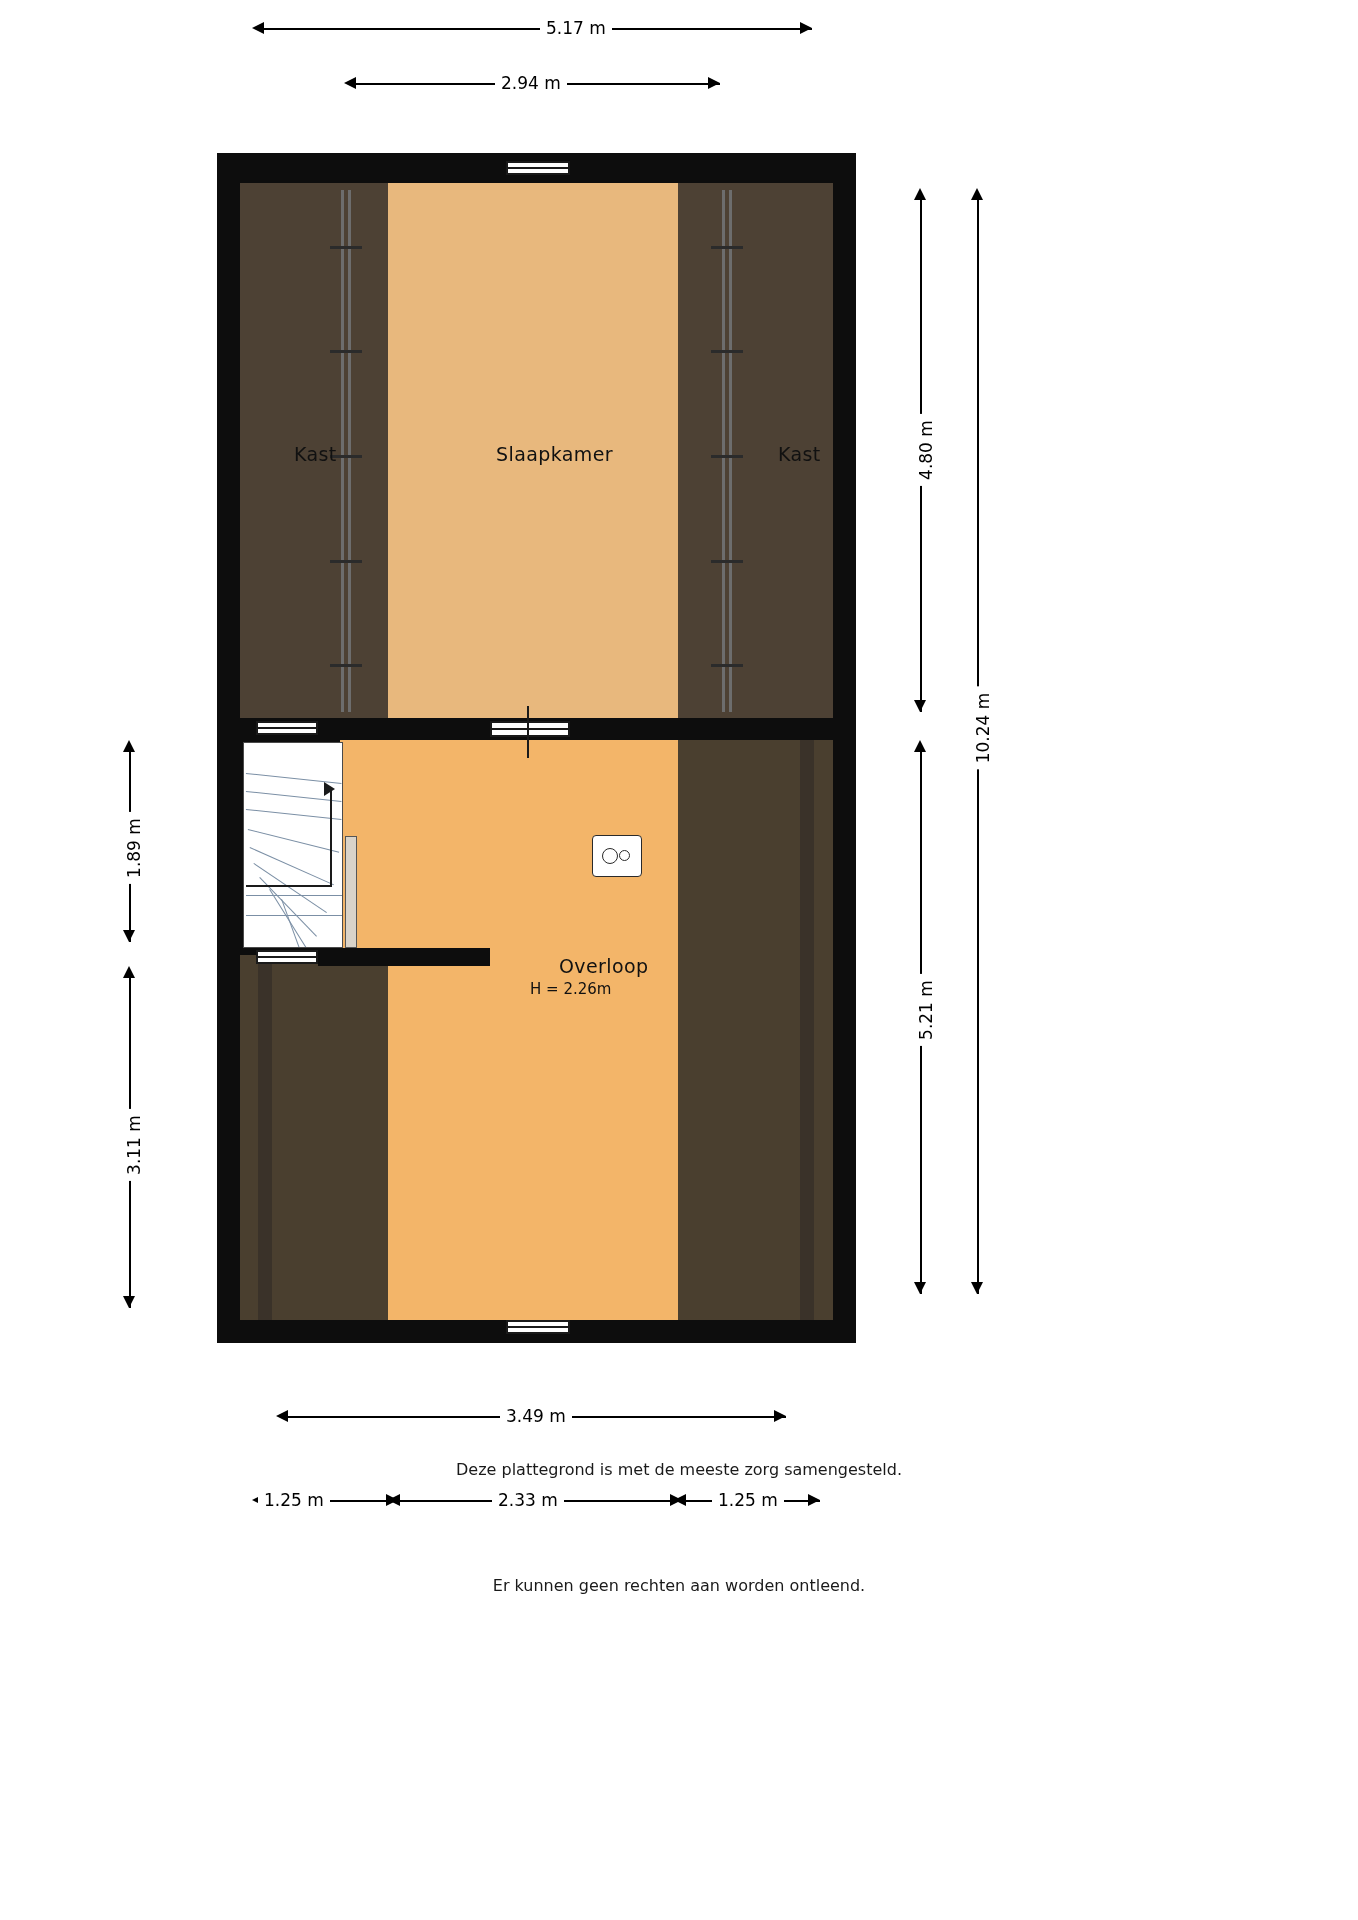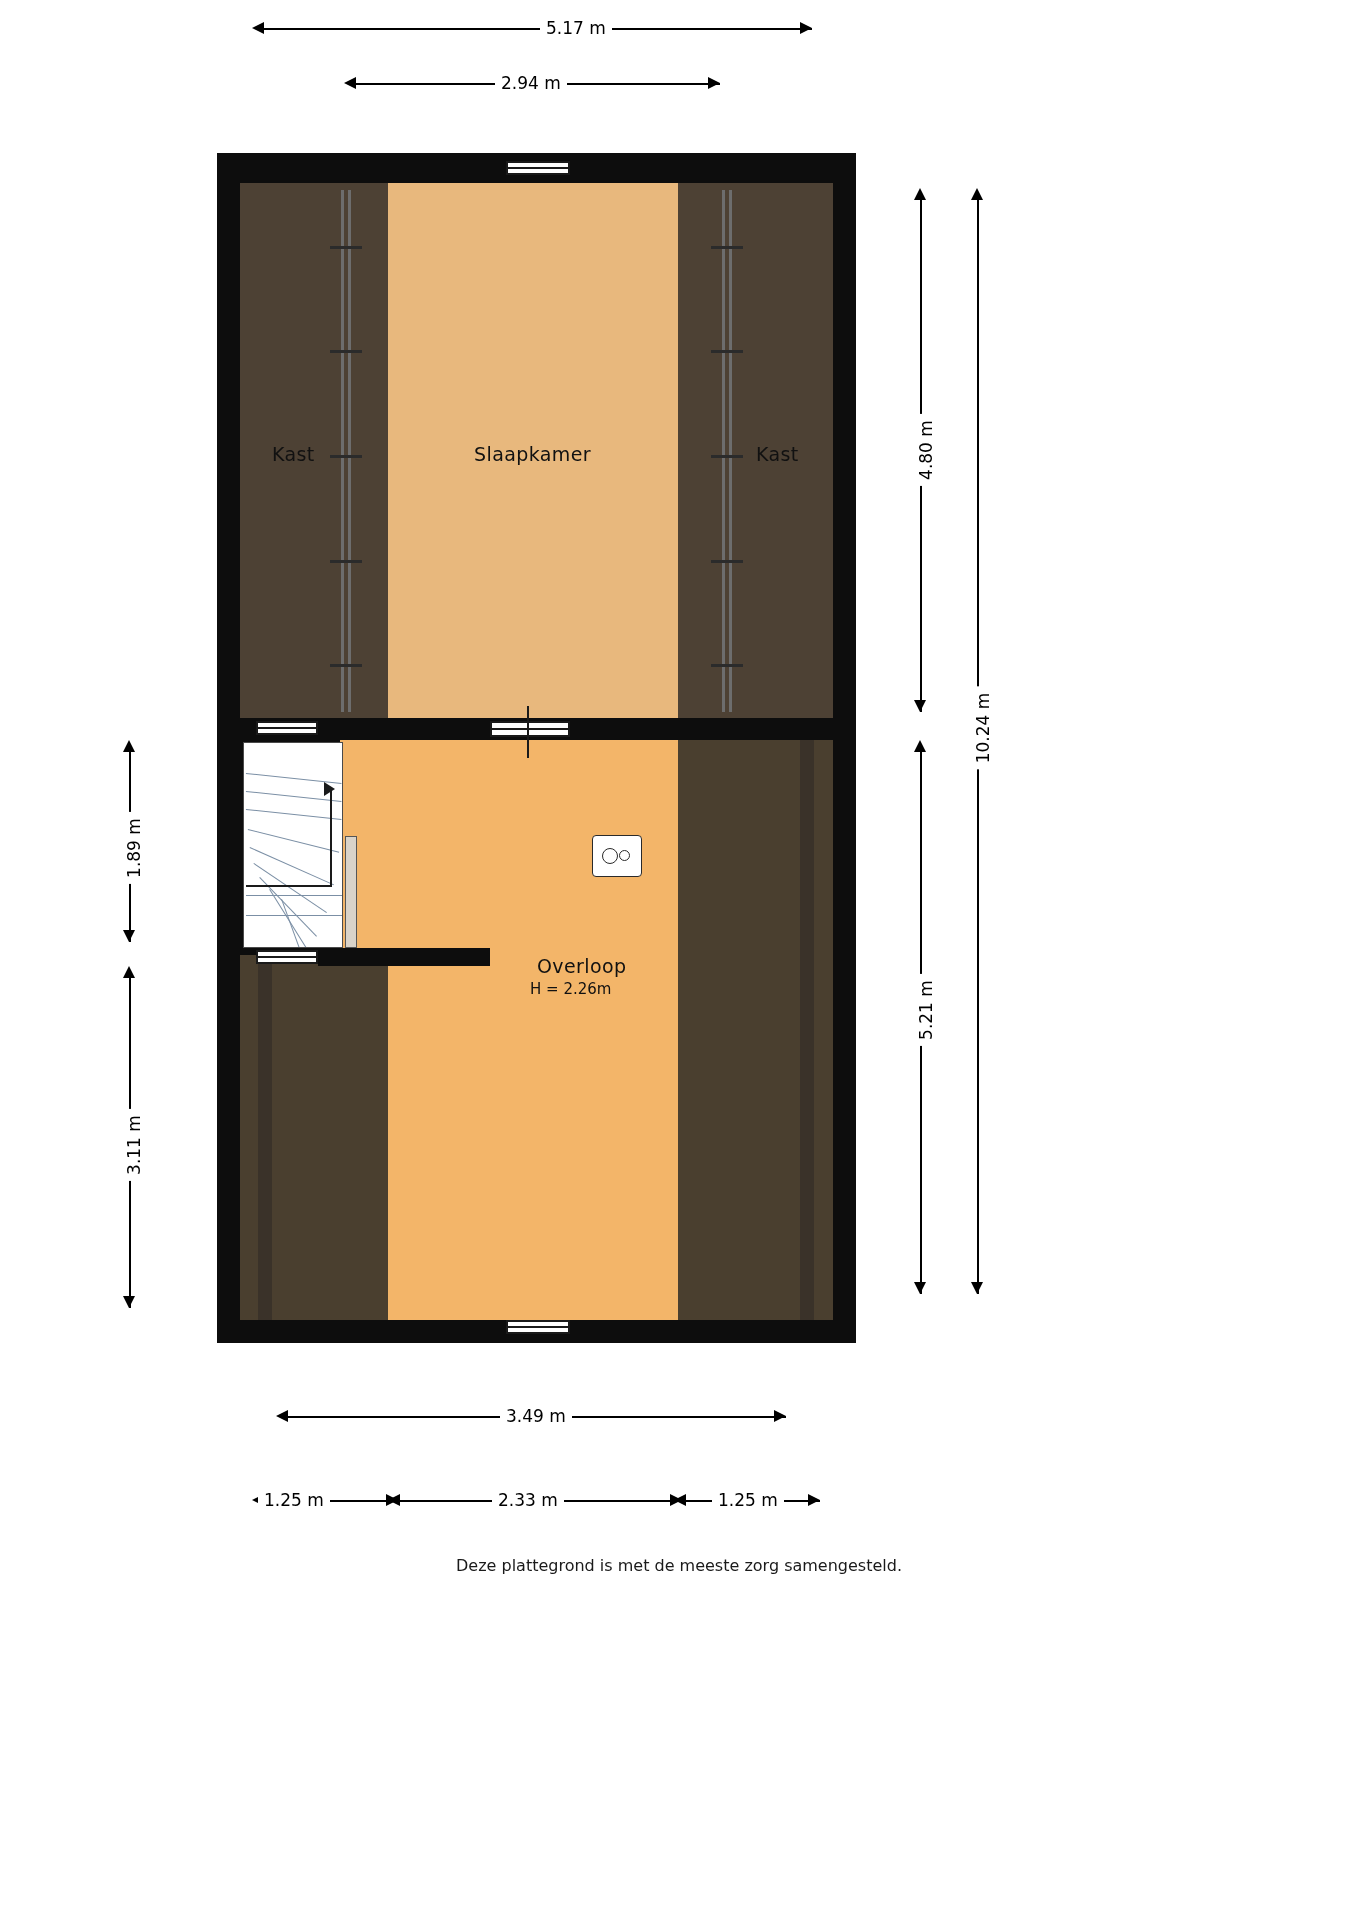--- a/index.html
+++ b/index.html
@@ -39,20 +39,21 @@
   .room-closet{ background: #4d4134; }
   .room-eaves { background: #4a3f2f; }
   .eave-strip { background: #3a3229; }
 
   .room-label {
     position: absolute;
     font-size: 19px;
     color: #111;
     white-space: nowrap;
     letter-spacing: .4px;
+    margin-left: 22px;
   }
   .room-sub {
     position: absolute;
     font-size: 15px;
     color: #111;
     white-space: nowrap;
   }
 
   
   .window {
@@ -349,15 +350,16 @@
     <div class="dim-label" style="left:492px; top:1490px;">2.33 m</div>
   </div>
 
   <div>
     <div class="dim-h" style="left:686px; top:1500px; width:134px;"></div>
     <div class="arrow right" style="left:674px; top:1494px; transform:rotate(180deg);"></div>
     <div class="arrow right" style="left:808px; top:1494px;"></div>
     <div class="dim-label" style="left:712px; top:1490px;">1.25 m</div>
   </div>
 
-  <div class="footer" style="top:1554px;">Deze plattegrond is met de meeste zorg samengesteld.</div>
+  <div class="footer" style="top:1458px;">Deze plattegrond is met de meeste zorg samengesteld.</div>
+  <div class="footer" style="top:1574px;">Er kunnen geen rechten aan worden ontleend.</div>
 
 </div>
 
 </body></html>

